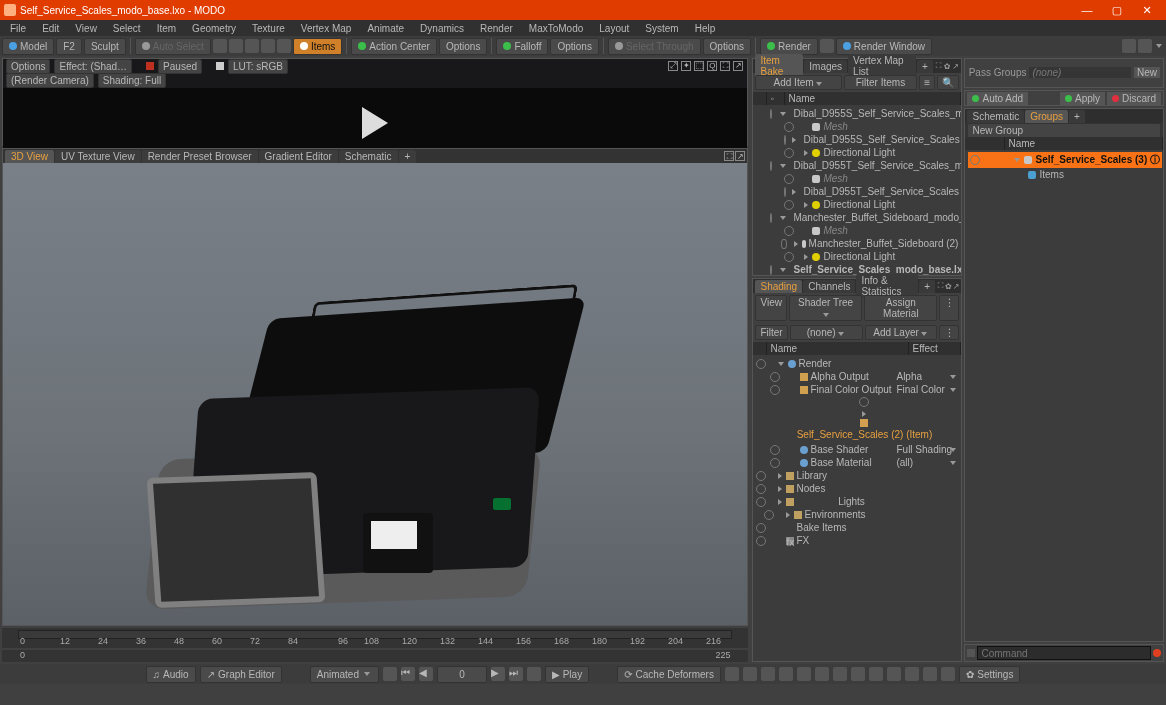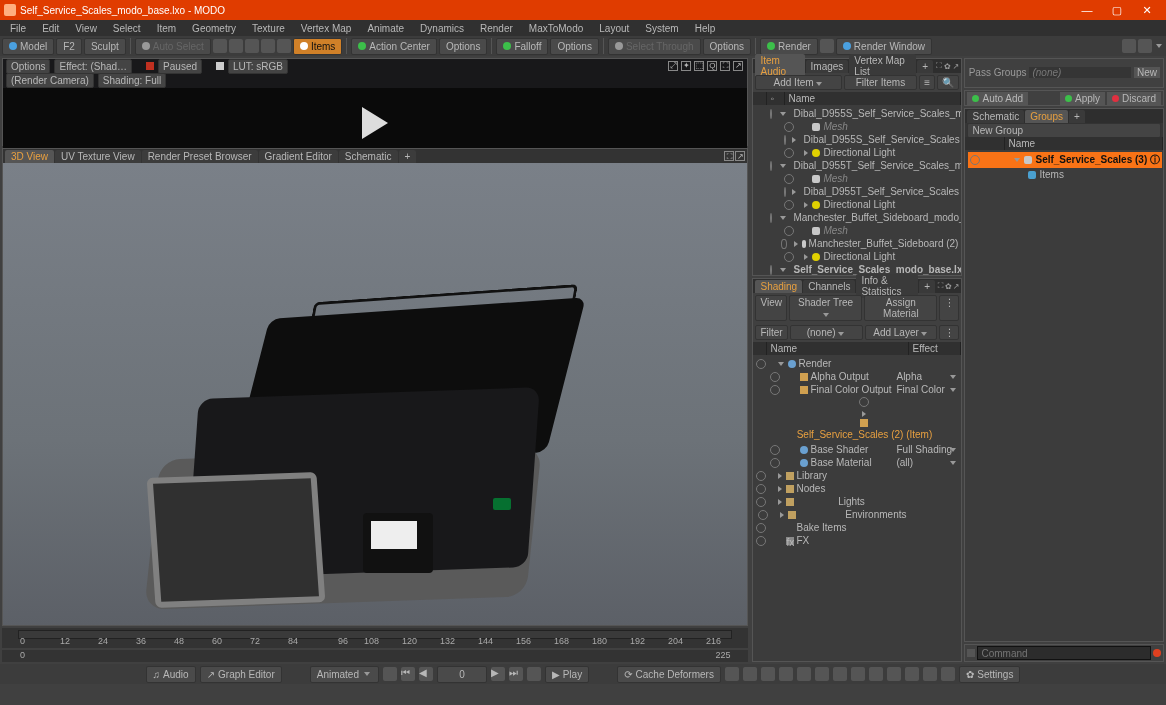--- a/index.html
+++ b/index.html
@@ -260,21 +260,21 @@
       <span class="tick" style="left:18px">0</span>
       <span class="tick" style="right:18px">225</span>
     </div>
   </div>
 
   <div class="right">
     <div class="panelcol colA">
 
       <div class="panel" style="height:218px">
         <div class="ptabs">
-          <span class="ptab active">Item Audio</span>
+          <span class="ptab active">Item Bake</span>
           <span class="ptab">Images</span>
           <span class="ptab">Vertex Map List</span>
           <span class="ptab">+</span>
           <div style="flex:1"></div>
           <span class="tw">⛶</span>
           <span class="tw">✿</span>
           <span class="tw">↗</span>
         </div>
         <div class="sprow">
           <div class="pcell" style="flex:1.2"><span>Add Item</span><span class="tri"></span></div>
@@ -484,21 +484,21 @@
               <span style="width:50px"></span>
             </div>
             <div class="trow" style="padding-left: 2px; display: flex;">
               <span class="eye"></span>
               <span style="width:6px"></span>
               <span class="trir"></span>
               <span style="width:8px;height:8px;background:#c0a060"></span>
               <span style="flex:1;text-align:center;">Lights</span>
               <span style="width:50px"></span>
             </div>
-            <div class="trow" style="padding-left: 4px; display: flex; text-align: right;">
+            <div class="trow" style="padding-left: 10px; display: flex;">
               <span class="eye"></span>
               <span style="width:6px"></span>
               <span class="trir"></span>
               <span style="width:8px;height:8px;background:#c0a060"></span>
               <span style="flex:1;">Environments</span>
               <span style="width:50px"></span>
             </div>
             <div class="trow" style="padding-left: 2px; display: flex;">
               <span class="eye"></span>
               <span style="width:6px"></span>

